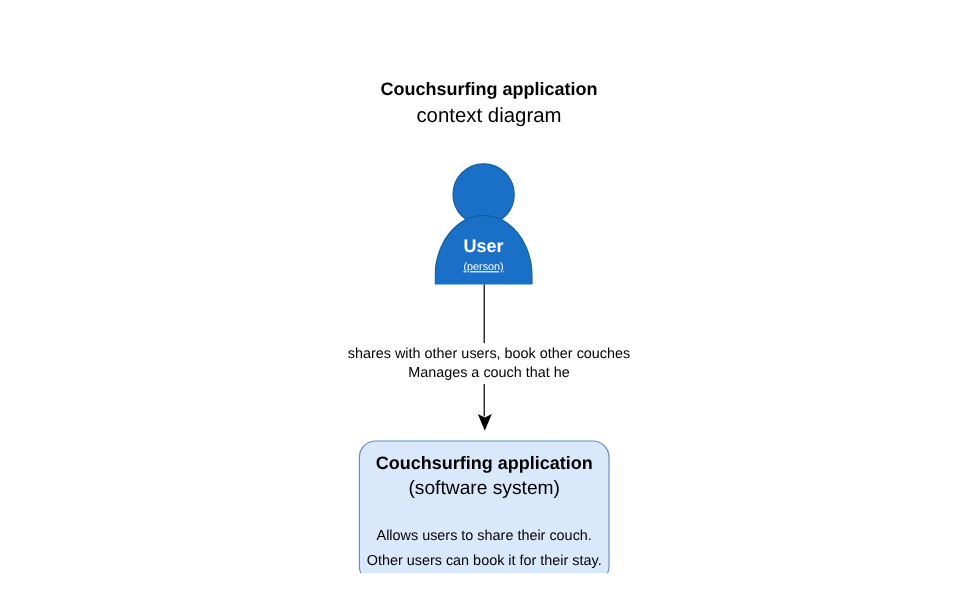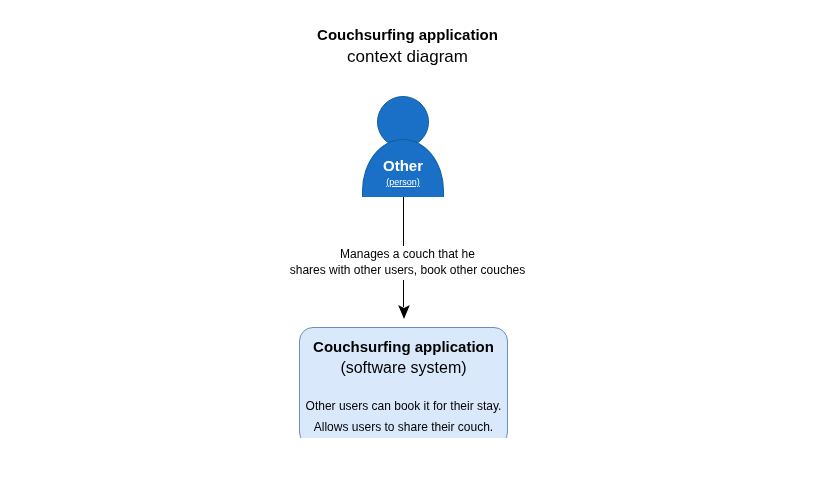--- a/index.html
+++ b/index.html
@@ -8,20 +8,21 @@
     background: #ffffff;
   }
   .canvas {
     position: relative;
     width: 815px;
     height: 438px;
     background: #ffffff;
     font-family: "Liberation Sans", "DejaVu Sans", sans-serif;
     color: var(--text-dark, #000);
     overflow: hidden;
+    margin-top: 40px;
   }
 
   
   .diagram-title {
     position: absolute;
     top: 26px;
     left: 0;
     right: 0;
     text-align: center;
   }
@@ -138,40 +139,40 @@
 <div class="canvas">
 
   <div class="diagram-title">
     <div class="title">Couchsurfing application</div>
     <div class="subtitle">context diagram</div>
   </div>
 
   <div class="person">
     <div class="person-head"></div>
     <div class="person-body">
-      <div class="person-name">Other</div>
+      <div class="person-name">User</div>
       <div class="person-type">(person)</div>
     </div>
   </div>
 
   <div class="edge-line seg1"></div>
 
   <div class="edge-label">
+    <div>shares with other users, book other couches</div>
     <div>Manages a couch that he</div>
-    <div>shares with other users, book other couches</div>
   </div>
 
   <div class="edge-line seg2"></div>
 
   <svg class="arrowhead" width="12" height="14" viewBox="0 0 10 12">
     <polygon points="0,0 5,2.5 10,0 5,12"></polygon>
   </svg>
 
   <div class="system-box">
     <div class="system-name">Couchsurfing application</div>
     <div class="system-type">(software system)</div>
     <div class="system-desc">
+      <div>Allows users to share their couch.</div>
       <div>Other users can book it for their stay.</div>
-      <div>Allows users to share their couch.</div>
     </div>
   </div>
 
 </div>
 
 </body></html>

